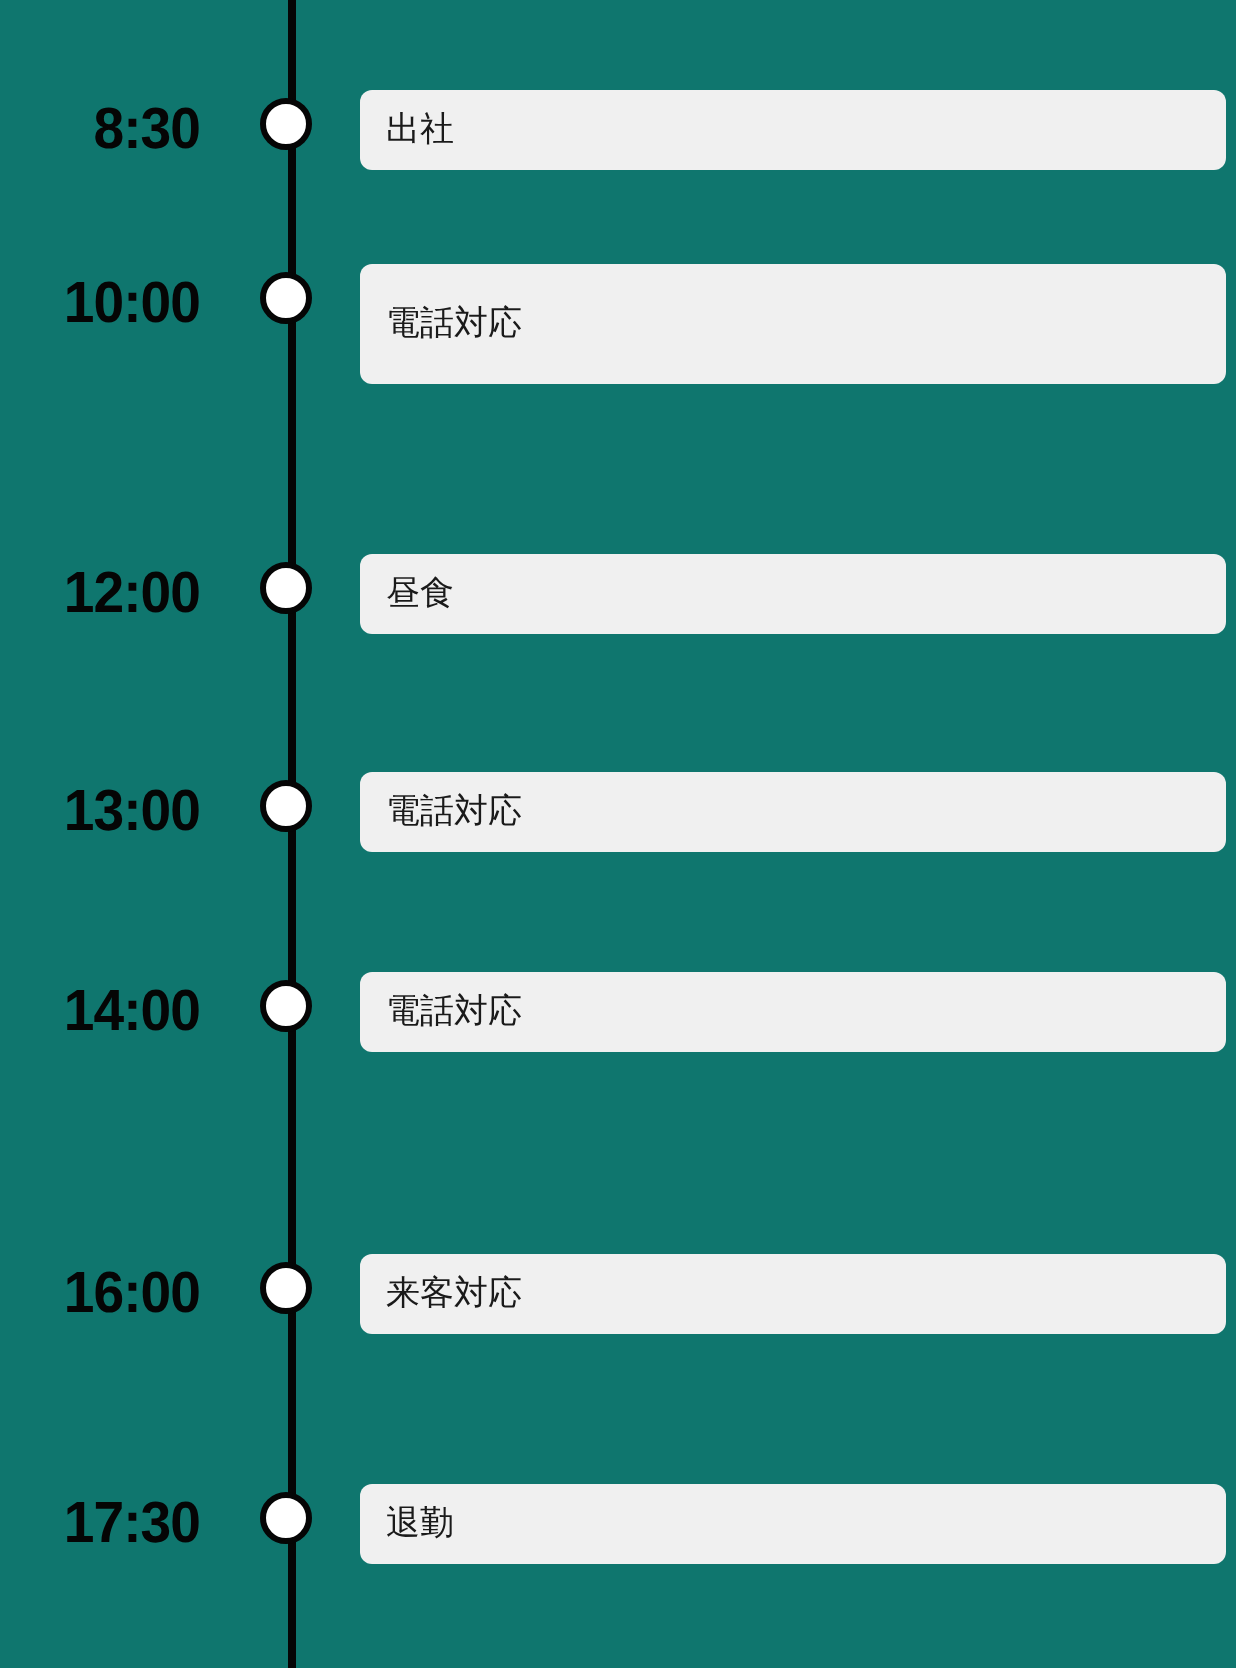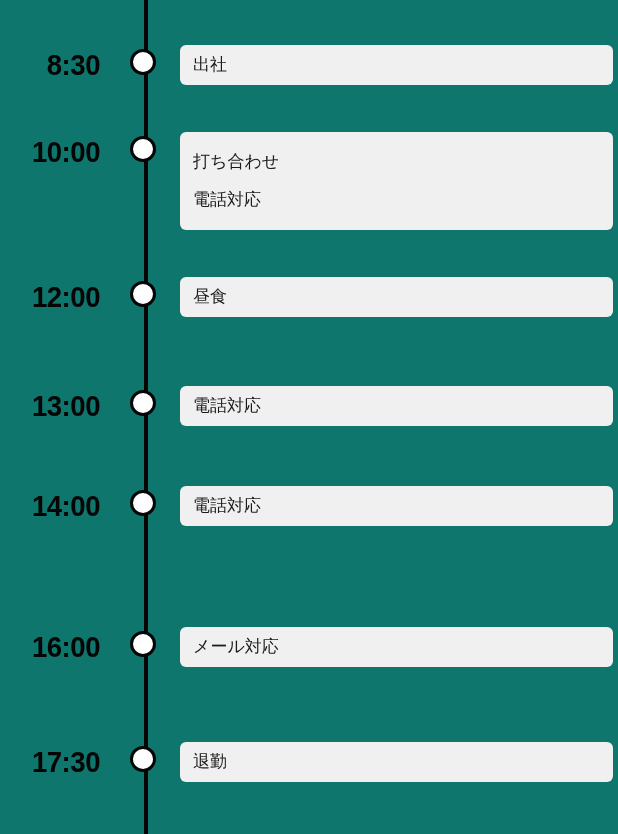--- a/index.html
+++ b/index.html
@@ -102,21 +102,20 @@
         <div class="tl-time">8:30</div>
         <div class="tl-marker"></div>
         <div class="tl-box single">
           <div class="tl-entry">出社</div>
         </div>
       </div>
       <div class="tl-row" style="top: 132px;">
         <div class="tl-time">10:00</div>
         <div class="tl-marker"></div>
         <div class="tl-box">
-          <div class="tl-entry">打ち合わせ</div>
           <div class="tl-entry">電話対応</div>
         </div>
       </div>
       <div class="tl-row" style="top: 277px;">
         <div class="tl-time">12:00</div>
         <div class="tl-marker"></div>
         <div class="tl-box single">
           <div class="tl-entry">昼食</div>
         </div>
       </div>
@@ -131,21 +130,21 @@
         <div class="tl-time">14:00</div>
         <div class="tl-marker"></div>
         <div class="tl-box single">
           <div class="tl-entry">電話対応</div>
         </div>
       </div>
       <div class="tl-row" style="top: 627px;">
         <div class="tl-time">16:00</div>
         <div class="tl-marker"></div>
         <div class="tl-box single">
-          <div class="tl-entry">メール対応</div>
+          <div class="tl-entry">来客対応</div>
         </div>
       </div>
       <div class="tl-row" style="top: 742px;">
         <div class="tl-time">17:30</div>
         <div class="tl-marker"></div>
         <div class="tl-box single">
           <div class="tl-entry">退勤</div>
         </div>
       </div>
     </div>

